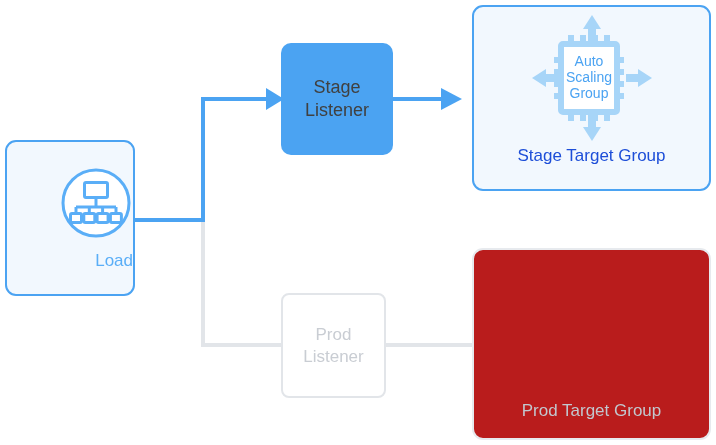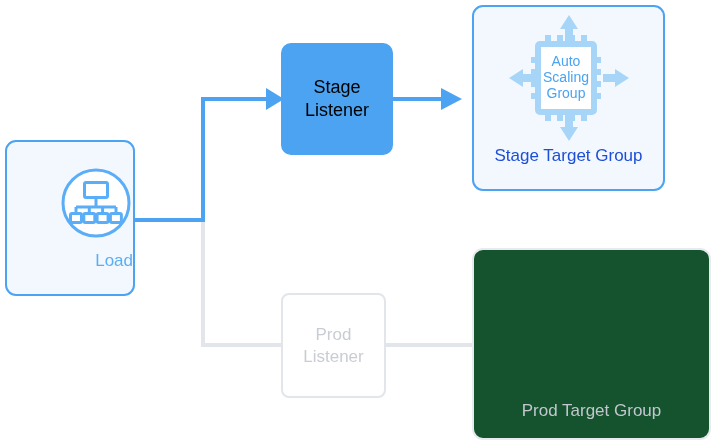--- a/index.html
+++ b/index.html
@@ -48,21 +48,21 @@
   
   #stage-listener {
     left: 281px;
     top: 43px;
     width: 112px;
     height: 112px;
     background: #4BA3F2;
     border-radius: 10px;
   }
   #stage-listener .label {
-    color: #000000;
+    color: #404040;
     font-size: 18px;
     line-height: 23px;
     text-align: center;
   }
 
   
   #prod-listener {
     left: 281px;
     top: 293px;
     width: 105px;
@@ -75,21 +75,21 @@
     color: #C9CDD3;
     font-size: 17px;
     line-height: 22px;
     text-align: center;
   }
 
   
   #stage-target-group {
     left: 472px;
     top: 5px;
-    width: 193px;
+    width: 239px;
     height: 186px;
     border: 2px solid #4BA3F2;
     border-radius: 11px;
     background: #F2F8FE;
     justify-content: flex-start;
   }
   #stage-target-group .asg-wrap {
     margin-top: 6px;
     position: relative;
     width: 140px;
@@ -104,21 +104,21 @@
   }
 
   
   #prod-target-group {
     left: 472px;
     top: 248px;
     width: 239px;
     height: 192px;
     border: 2px solid #E7EAEE;
     border-radius: 11px;
-    background: #14532d;
+    background: #b91c1c;
     justify-content: flex-end;
   }
   #prod-target-group .label {
     color: #C2C7CE;
     font-size: 17px;
     line-height: 22px;
     text-align: center;
     margin-bottom: 16px;
   }
 

